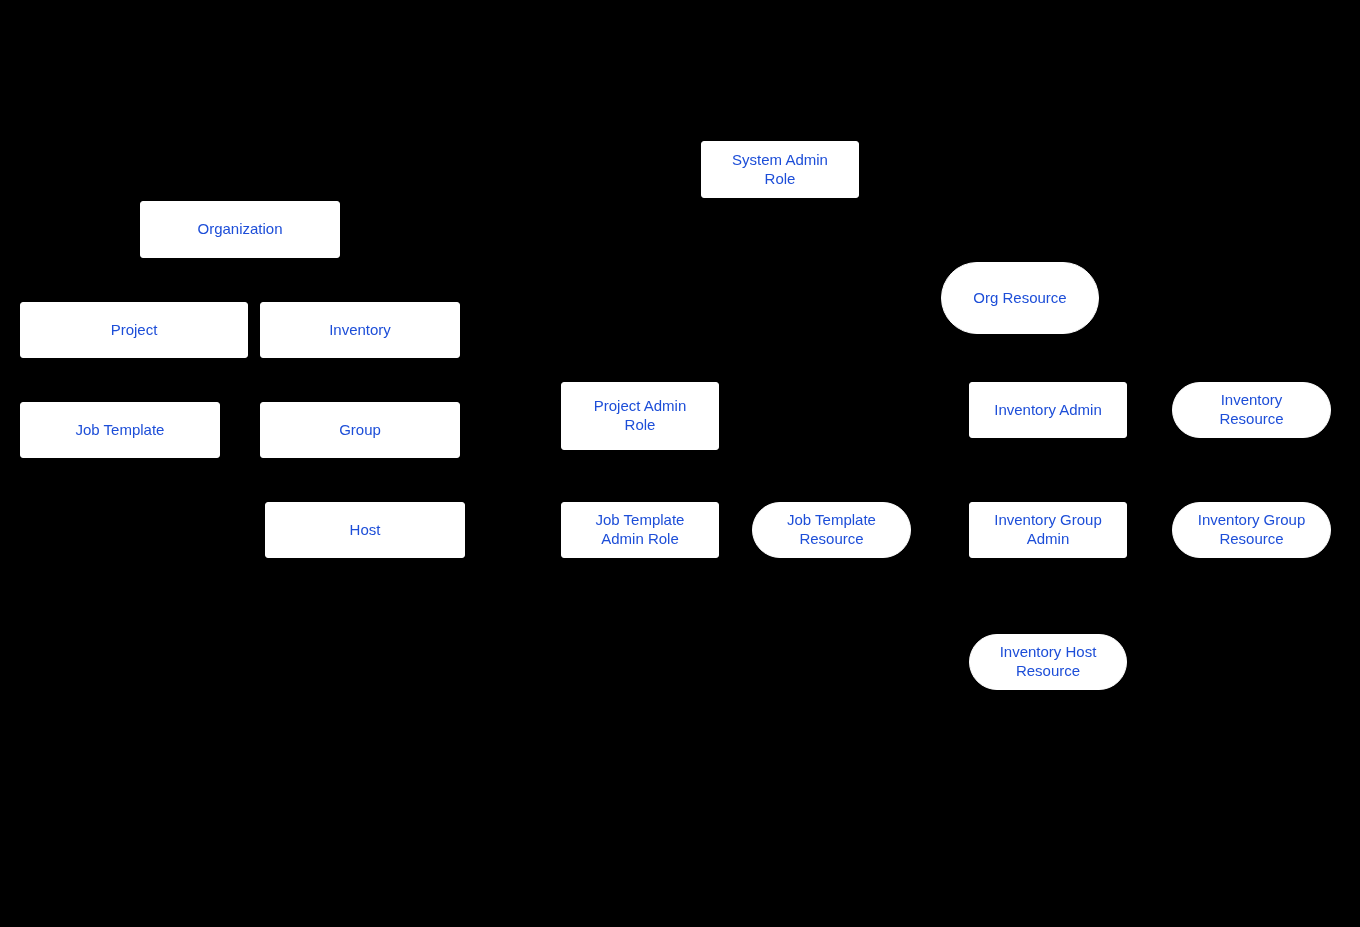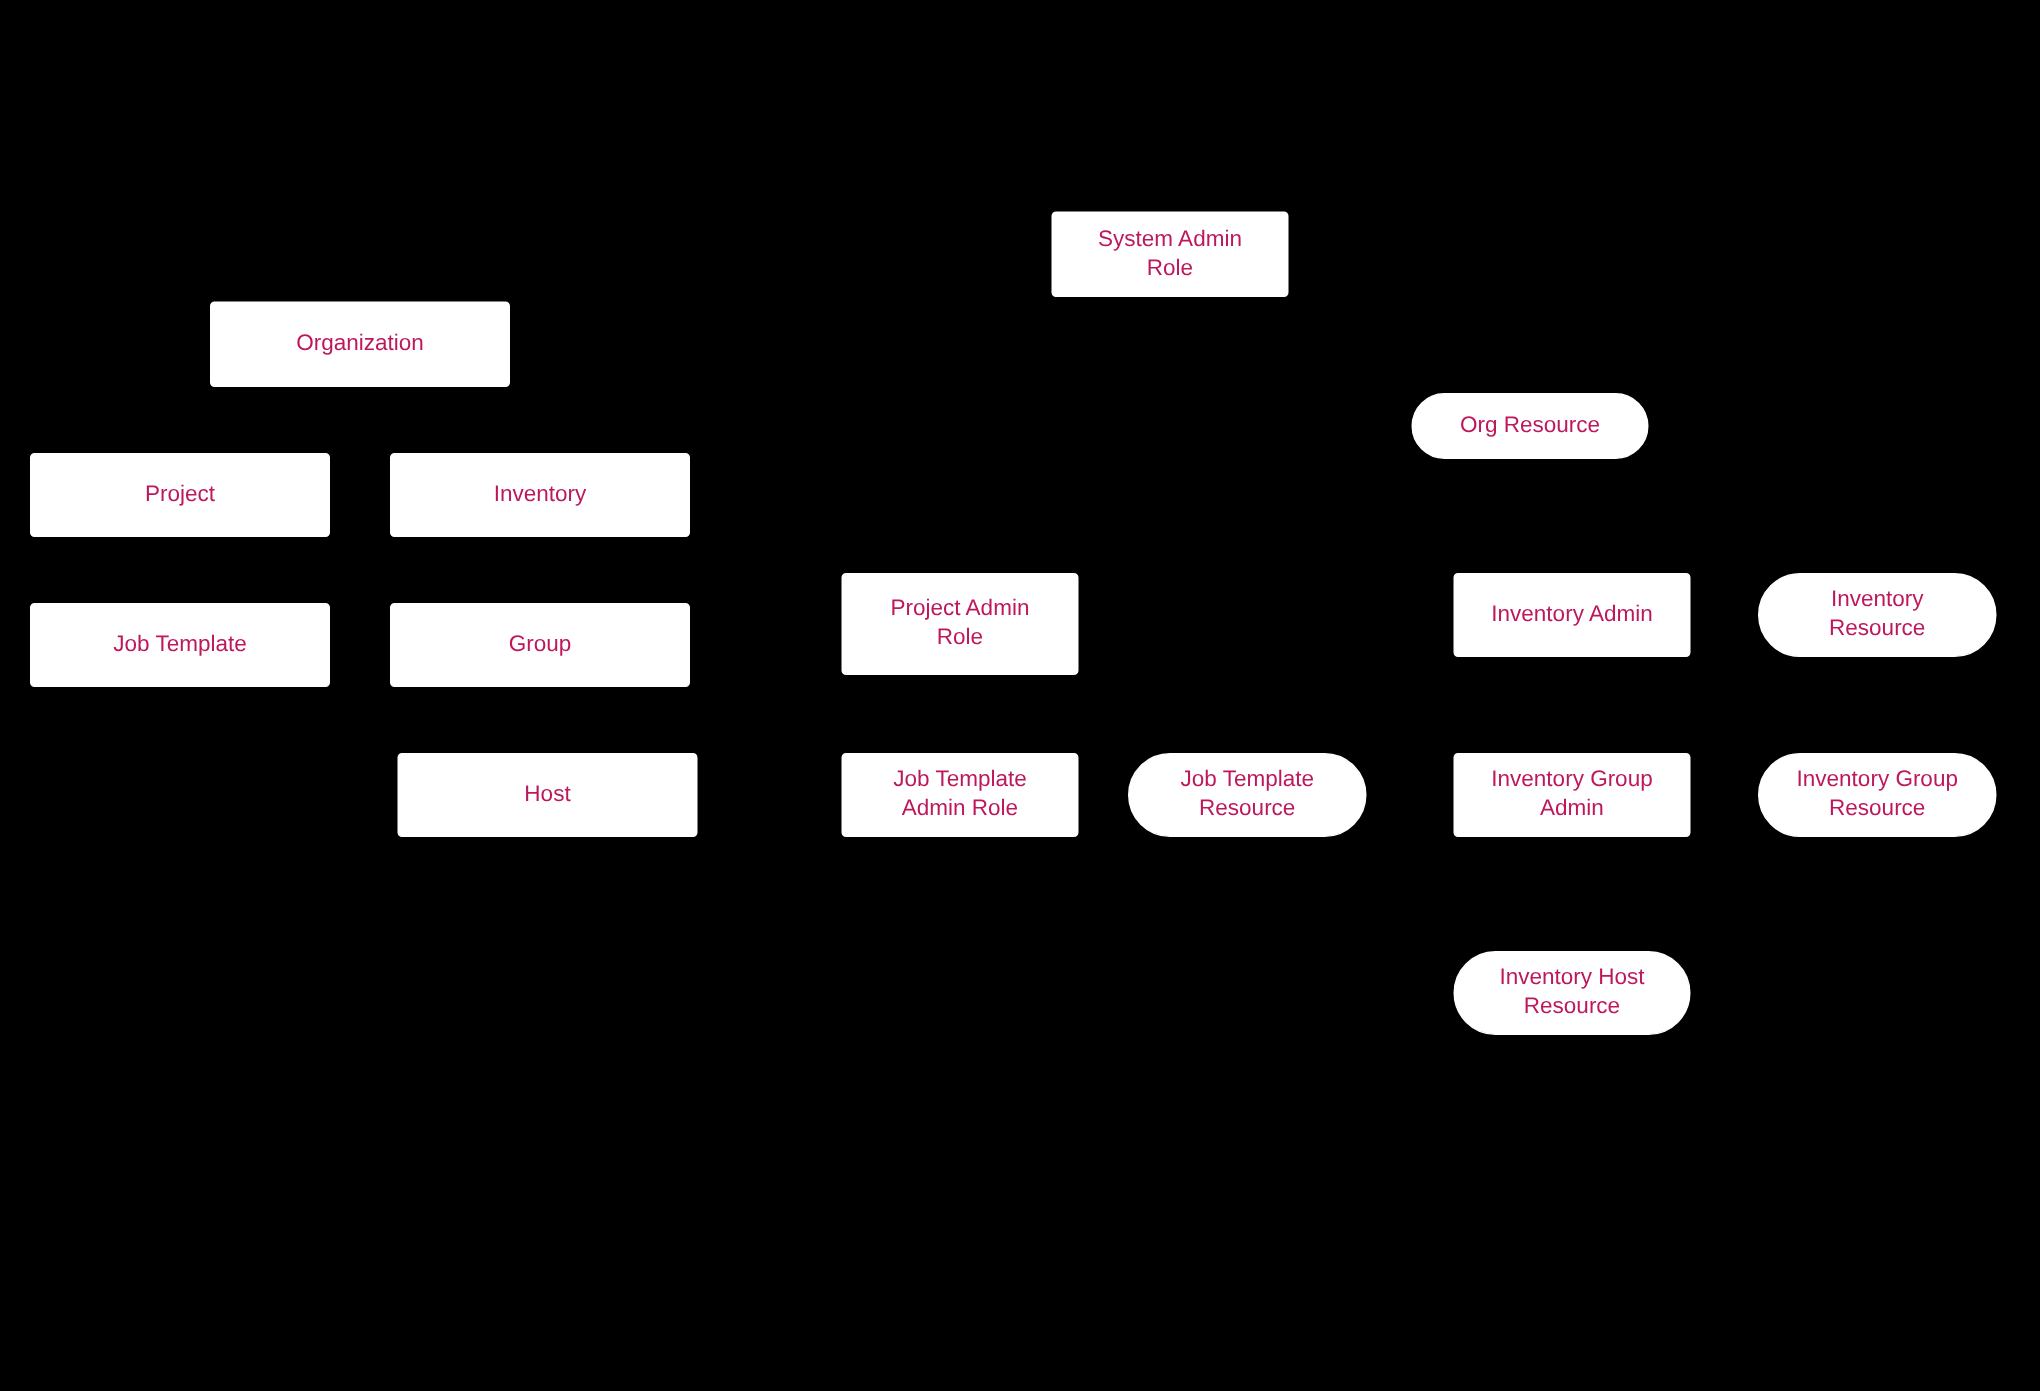--- a/index.html
+++ b/index.html
@@ -12,21 +12,21 @@
     width: 1360px;
     height: 927px;
     background: #000000;
     overflow: hidden;
     font-family: "Liberation Sans", sans-serif;
   }
   .node {
     position: absolute;
     box-sizing: border-box;
     background: #ffffff;
-    color: #be185d;
+    color: #1d4ed8;
     display: flex;
     align-items: center;
     justify-content: center;
     text-align: center;
     font-size: 15px;
     line-height: 1.25;
     padding: 20px 8px;
     border: 1px solid #ffffff;
   }
   .node.rect {
@@ -40,40 +40,40 @@
     white-space: pre-line;
   }
 </style>
 </head>
 <body>
 
 <div id="canvas">
     <div class="node rect" style="left: 140px; top: 201px; width: 200px; height: 57px;">
       <span class="label">Organization</span>
     </div>
-    <div class="node rect" style="left: 20px; top: 302px; width: 200px; height: 56px;">
+    <div class="node rect" style="left: 20px; top: 302px; width: 228px; height: 56px;">
       <span class="label">Project</span>
     </div>
     <div class="node rect" style="left: 260px; top: 302px; width: 200px; height: 56px;">
       <span class="label">Inventory</span>
     </div>
     <div class="node rect" style="left: 20px; top: 402px; width: 200px; height: 56px;">
       <span class="label">Job Template</span>
     </div>
     <div class="node rect" style="left: 260px; top: 402px; width: 200px; height: 56px;">
       <span class="label">Group</span>
     </div>
     <div class="node rect" style="left: 265px; top: 502px; width: 200px; height: 56px;">
       <span class="label">Host</span>
     </div>
     <div class="node rect" style="left: 701px; top: 141px; width: 158px; height: 57px;">
       <span class="label">System Admin
 Role</span>
     </div>
-    <div class="node pill" style="left: 941px; top: 262px; width: 158px; height: 44px;">
+    <div class="node pill" style="left: 941px; top: 262px; width: 158px; height: 72px;">
       <span class="label">Org Resource</span>
     </div>
     <div class="node rect" style="left: 561px; top: 382px; width: 158px; height: 68px;">
       <span class="label">Project Admin
 Role</span>
     </div>
     <div class="node rect" style="left: 969px; top: 382px; width: 158px; height: 56px;">
       <span class="label">Inventory Admin</span>
     </div>
     <div class="node pill" style="left: 1172px; top: 382px; width: 159px; height: 56px;">

